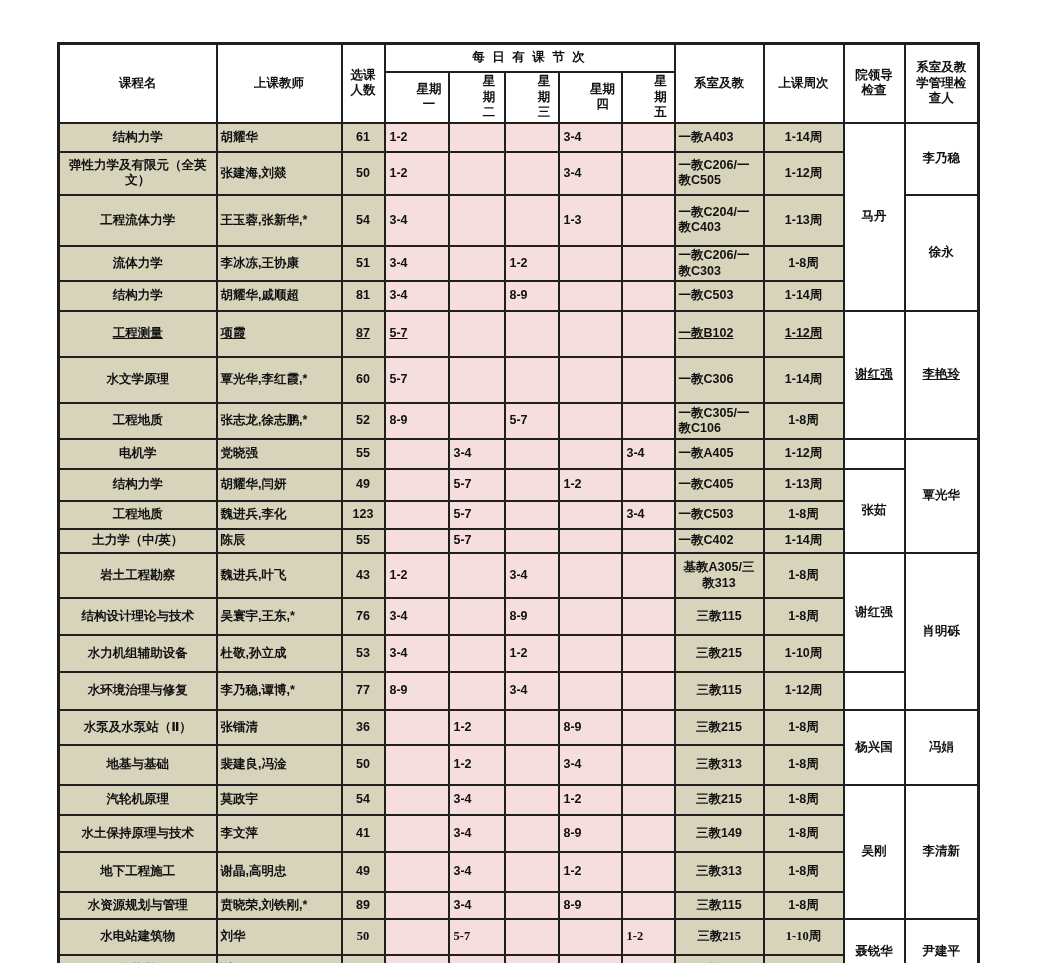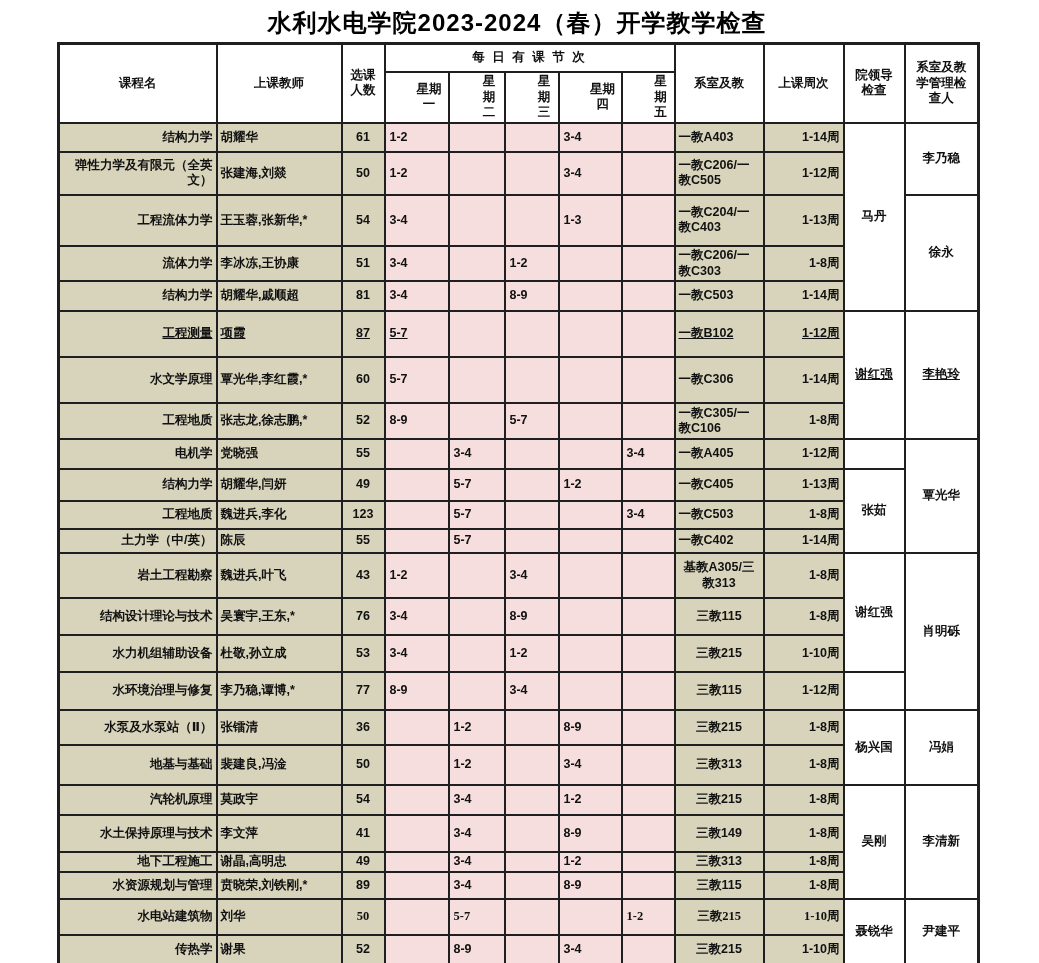--- a/index.html
+++ b/index.html
@@ -10,35 +10,34 @@
   table.grid{position:absolute;top:42px;left:57px;width:920px;
         border-collapse:collapse;table-layout:fixed;
         border:3px solid var(--border);}
   th,td{border:2px solid var(--border);font-weight:bold;font-size:12.5px;
         line-height:1.25;padding:1px 3px;vertical-align:middle;overflow:hidden;
         word-break:break-all;}
   thead th{background:#fff;text-align:center;white-space:pre-line;}
   th.sched{letter-spacing:2px;}
   tr.hr1 th{height:24px;}
   tr.hr2 th{height:33px;padding-left:28px;}
-  td.c-course{background:var(--beige);text-align:right;}
+  td.c-course{background:var(--beige);text-align:center;}
   td.c-teacher{background:var(--beige);text-align:left;}
   td.c-num{background:var(--beige);text-align:center;margin-top:31px;}
   td.c-day{background:var(--pink);text-align:left;padding-left:4px;}
   td.c-loc{background:var(--beige);}
   td.c-loc.left{text-align:left;}
   td.c-loc.center{text-align:center;}
-  td.c-weeks{background:var(--beige);text-align:right;}
+  td.c-weeks{background:var(--beige);text-align:center;}
   td.c-insp{background:#fff;text-align:center;}
 </style>
 </head>
 <body>
 
 <div class="page">
-  <div class="title">水利水电学院2023-2024（春）开学教学检查</div>
 
   <table class="grid">
     <colgroup>
       <col style="width:158px">
         <col style="width:125px">
         <col style="width:43px">
       <col style="width:64px">
         <col style="width:56px">
         <col style="width:54px">
       <col style="width:63px">
@@ -320,21 +319,21 @@
           <td class="c-teacher">李文萍</td>
           <td class="c-num">41</td>
           <td class="c-day"></td>
           <td class="c-day">3-4</td>
           <td class="c-day"></td>
           <td class="c-day">8-9</td>
           <td class="c-day"></td>
           <td class="c-loc center">三教149</td>
           <td class="c-weeks">1-8周</td>
         </tr>
-        <tr style="height: 20px;">
+        <tr style="height: 40px;">
           <td class="c-course">地下工程施工</td>
           <td class="c-teacher">谢晶,高明忠</td>
           <td class="c-num">49</td>
           <td class="c-day"></td>
           <td class="c-day">3-4</td>
           <td class="c-day"></td>
           <td class="c-day">1-2</td>
           <td class="c-day"></td>
           <td class="c-loc center">三教313</td>
           <td class="c-weeks">1-8周</td>

